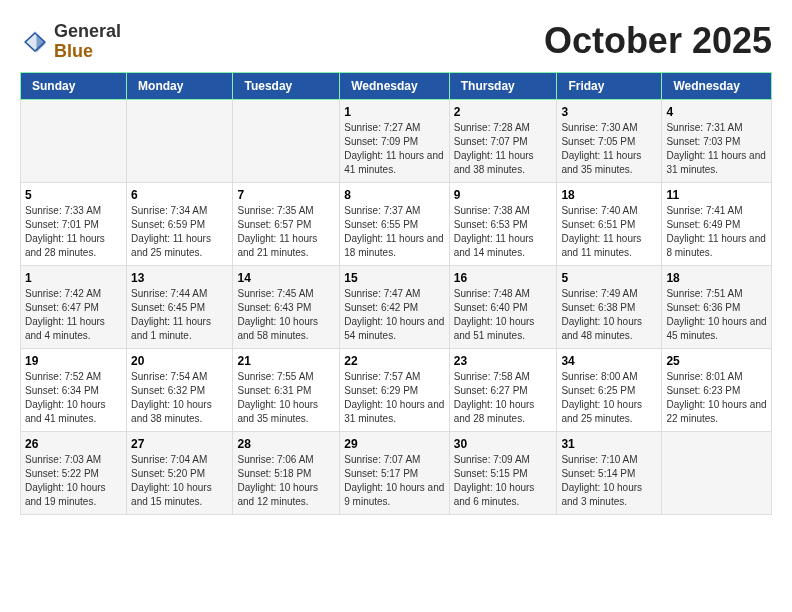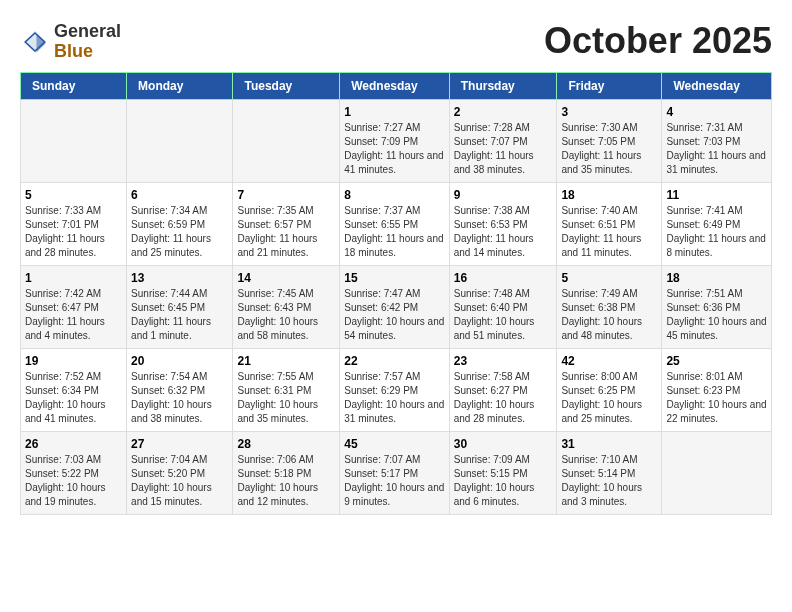--- a/index.html
+++ b/index.html
@@ -221,21 +221,21 @@
         </td>
         <td>
           <span class="day-num">22</span>
           <div class="day-info">Sunrise: 7:57 AM<br>Sunset: 6:29 PM<br>Daylight: 10 hours and 31 minutes.</div>
         </td>
         <td>
           <span class="day-num">23</span>
           <div class="day-info">Sunrise: 7:58 AM<br>Sunset: 6:27 PM<br>Daylight: 10 hours and 28 minutes.</div>
         </td>
         <td>
-          <span class="day-num">42</span>
+          <span class="day-num">34</span>
           <div class="day-info">Sunrise: 8:00 AM<br>Sunset: 6:25 PM<br>Daylight: 10 hours and 25 minutes.</div>
         </td>
         <td>
           <span class="day-num">25</span>
           <div class="day-info">Sunrise: 8:01 AM<br>Sunset: 6:23 PM<br>Daylight: 10 hours and 22 minutes.</div>
         </td>
       </tr>
       <tr>
         <td>
           <span class="day-num">26</span>
@@ -243,21 +243,21 @@
         </td>
         <td>
           <span class="day-num">27</span>
           <div class="day-info">Sunrise: 7:04 AM<br>Sunset: 5:20 PM<br>Daylight: 10 hours and 15 minutes.</div>
         </td>
         <td>
           <span class="day-num">28</span>
           <div class="day-info">Sunrise: 7:06 AM<br>Sunset: 5:18 PM<br>Daylight: 10 hours and 12 minutes.</div>
         </td>
         <td>
-          <span class="day-num">45</span>
+          <span class="day-num">29</span>
           <div class="day-info">Sunrise: 7:07 AM<br>Sunset: 5:17 PM<br>Daylight: 10 hours and 9 minutes.</div>
         </td>
         <td>
           <span class="day-num">30</span>
           <div class="day-info">Sunrise: 7:09 AM<br>Sunset: 5:15 PM<br>Daylight: 10 hours and 6 minutes.</div>
         </td>
         <td>
           <span class="day-num">31</span>
           <div class="day-info">Sunrise: 7:10 AM<br>Sunset: 5:14 PM<br>Daylight: 10 hours and 3 minutes.</div>
         </td>

